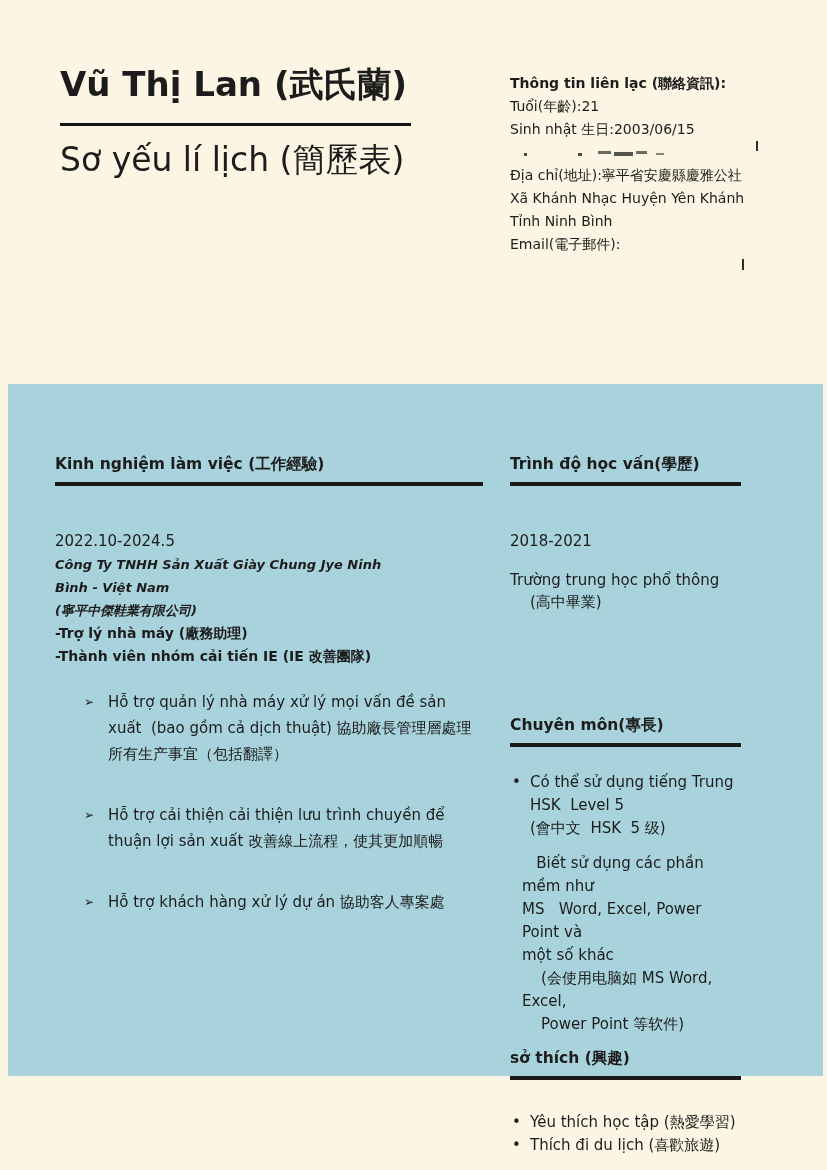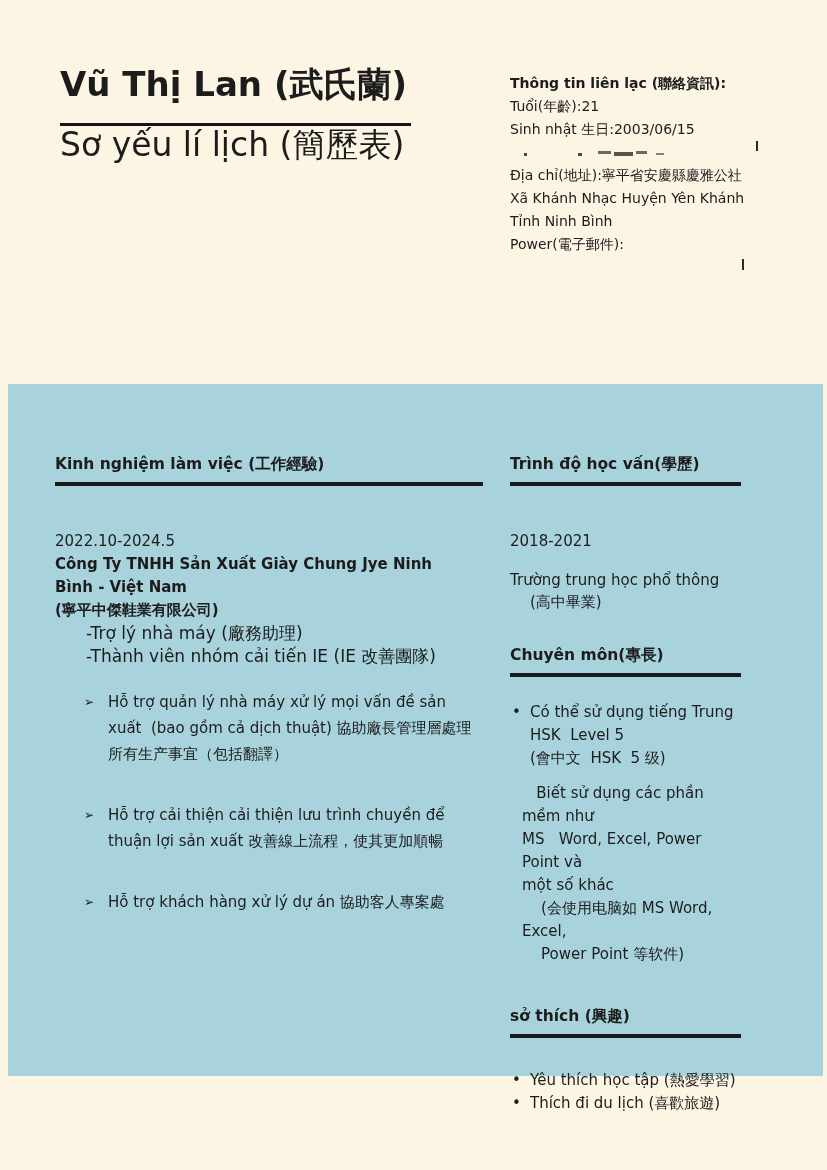--- a/index.html
+++ b/index.html
@@ -16,21 +16,21 @@
     position:absolute; left:60px; top:64px;
     font-size:34px; font-weight:bold; line-height:1.2;
     margin:0;
   }
   .name .underlined {
     display:inline-block;
     border-bottom:3px solid #141414;
     padding-bottom:18px; padding-right:4px;
   }
   .subtitle {
-    position:absolute; left:60px; top:125px;
+    position:absolute; left:60px; top:140px;
     font-size:33px; font-weight:400; line-height:1.2;
   }
   .contact {
     position:absolute; left:510px; top:72px; width:312px;
     font-size:14px; line-height:23px;
   }
   .contact-title { font-weight:bold; }
   .contact-line { white-space:pre-wrap; }
   .redacted-row { position:relative; height:23px; }
   .mark { position:absolute; background:#4a4a46; }
@@ -51,49 +51,49 @@
   }
   .col-left  { position:absolute; left:47px;  top:70px; width:434px; }
   .col-right { position:absolute; left:502px; top:70px; width:242px; }
 
   .section-title { font-size:15.5px; font-weight:bold; line-height:20px; }
   .rule { height:4px; background:#191919; margin-top:8px; }
   .rule-left  { width:428px; }
   .rule-right { width:231px; }
 
   .period { margin-top:44px; font-size:15px; line-height:23px; }
-  .company-block { font-size:15px; font-weight:bold; line-height:23px; white-space:pre-wrap; }
-  .role-line { font-size:17px; font-weight:normal; line-height:23px;margin-left:31px; }
+  .company-block { font-size:13px; font-weight:bold; line-height:23px; white-space:pre-wrap;font-style:italic; }
+  .role-line { font-size:14px; font-weight:bold; line-height:23px; }
 
   ul.exp-bullets { list-style:none; margin:21px 0 0 0; padding:0; }
   ul.exp-bullets li {
     display:flex; align-items:flex-start;
     margin-bottom:35px;
     font-size:15px; line-height:26px;
   }
   ul.exp-bullets .marker {
     flex:none; width:24px; margin-left:29px;
     font-size:12px; line-height:26px;
   }
   ul.exp-bullets .btext { white-space:pre-wrap; }
 
   .edu-school { font-size:15px; line-height:22px; margin-top:16px; }
   .edu-zh { font-size:15px; line-height:23px;margin-left:20px; }
 
-  .skills-title-wrap { margin-top:31px; }
+  .skills-title-wrap { margin-top:101px; }
   ul.dot-list { list-style:none; margin:24px 0 0 0; padding:0; }
   ul.dot-list li {
     display:flex; align-items:flex-start;
     font-size:15px; line-height:23px;
   }
   ul.dot-list .marker { flex:none; width:18px; margin-left:2px; font-size:15px; }
   ul.dot-list .btext { white-space:pre-wrap; }
   .skills-extra { font-size:15px; line-height:23px; white-space:pre-wrap; margin:12px; }
 
-  .hobby-title-wrap { margin-top:40px; }
+  .hobby-title-wrap { margin-top:12px; }
   ul.hobby-list { list-style:none; margin:31px 0 0 0; padding:0; }
   ul.hobby-list li {
     display:flex; align-items:flex-start;
     font-size:15px; line-height:23px;
   }
   ul.hobby-list .marker { flex:none; width:18px; margin-left:2px; font-size:15px; }
 </style>
 </head>
 <body>
 
@@ -113,21 +113,21 @@
       <span class="mark m-dot2"></span>
       <span class="mark m-dash1"></span>
       <span class="mark m-dash2"></span>
       <span class="mark m-dash3"></span>
       <span class="mark m-dash4"></span>
       <span class="mark m-tick1"></span>
     </div>
     <div class="contact-line">Địa chỉ(地址):寧平省安慶縣慶雅公社</div>
     <div class="contact-line">Xã Khánh Nhạc Huyện Yên Khánh</div>
     <div class="contact-line">Tỉnh Ninh Bình</div>
-    <div class="contact-line">Power(電子郵件):</div>
+    <div class="contact-line">Email(電子郵件):</div>
     <div class="redacted-row">
       <span class="mark m-tick2"></span>
     </div>
   </div>
 
   <div class="panel">
 
     <div class="col-left">
       <div class="section-title">Kinh nghiệm làm việc (工作經驗)</div>
       <div class="rule rule-left"></div>

